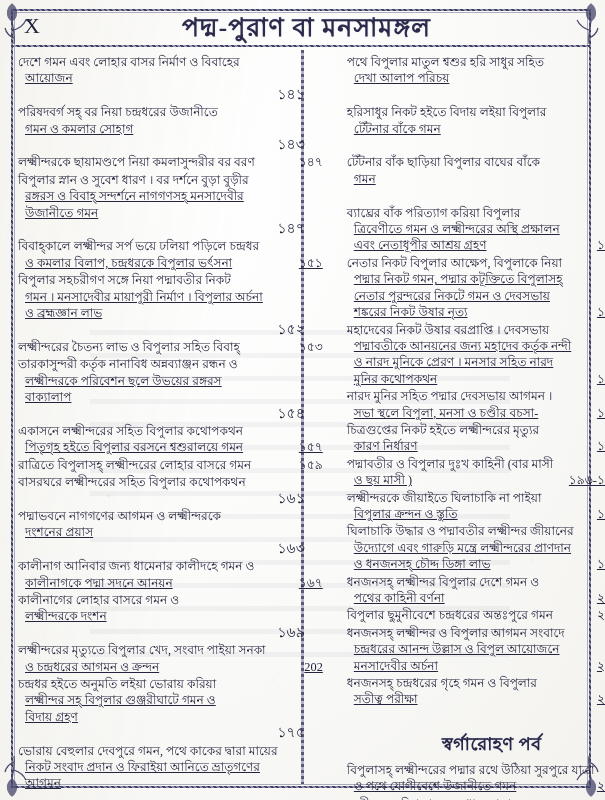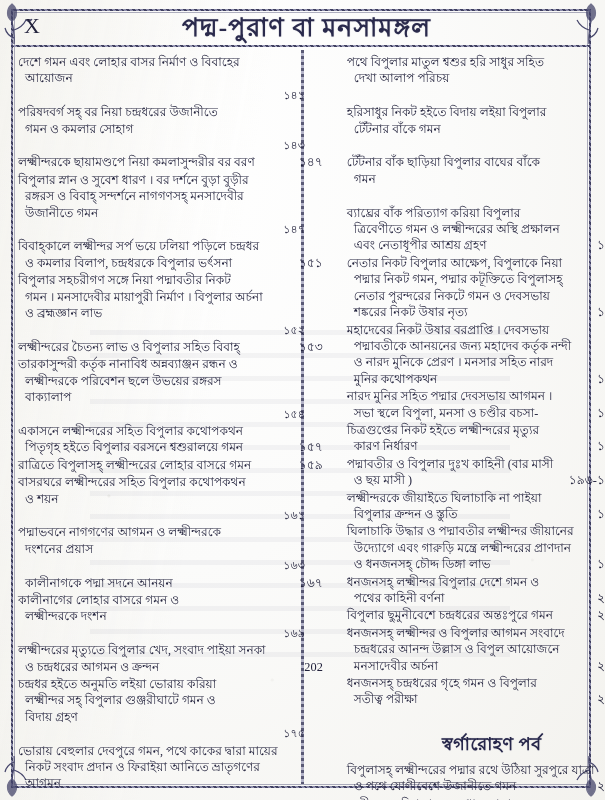--- a/index.html
+++ b/index.html
@@ -153,40 +153,40 @@
     font-family: "Liberation Serif", "DejaVu Serif", serif;
     font-size: 12.1px;
     line-height: 16.4px;
     color: #25253f;
     text-align: left;
   }
   .ln {
     display: block;
     white-space: nowrap;
   }
-  .ln.ind { padding-left: 7px; }
+  .ln.ind { padding-left: 7px; text-decoration: underline; }
   
   .ln.withnum {
     display: flex;
     align-items: center;
     gap: 34px;
   }
   .ln.withnum .txt { white-space: nowrap; }
   .ln.withnum .pg {
     margin-left: auto;
     padding-left: 10px;
     font-size: 12.3px;
     color: #22223c;
     white-space: nowrap;
   }
   
   .pgline {
     display: block;
     text-align: right;
-    font-size: 11px;
+    font-size: 14px;
     color: #22223c;
     padding-right: 18px;
   }
   .col-right .pgline { padding-right: 0; text-align: right; }
   .col-right .ln.withnum .pg { padding-right: 16px; }
 
   
   .section-head {
     text-align: center;
     font-size: 17.5px;
@@ -330,33 +330,33 @@
           <div class="entry-lines">
             <span class="ln withnum">
               <span class="txt">রাত্রিতে বিপুলাসহ্ লক্ষ্মীন্দরের লোহার বাসরে গমন</span>
               <span class="pg">১৫৯</span>
             </span>
           </div>
         </div>
         <div class="entry">
           <div class="entry-lines">
             <span class="ln">বাসরঘরে লক্ষ্মীন্দরের সহিত বিপুলার কথোপকথন</span>
-            <span class="ln ind">ও শয়ন</span>
             <span class="pgline">১৬১</span>
           </div>
         </div>
         <div class="entry">
           <div class="entry-lines">
             <span class="ln">পদ্মাভবনে নাগগণের আগমন ও লক্ষ্মীন্দরকে</span>
             <span class="ln ind">দংশনের প্রয়াস</span>
             <span class="pgline">১৬৩</span>
           </div>
         </div>
         <div class="entry">
           <div class="entry-lines">
+            <span class="ln">কালীনাগ আনিবার জন্য ধামেনার কালীদহে গমন ও</span>
             <span class="ln ind withnum">
               <span class="txt">কালীনাগকে পদ্মা সদনে আনয়ন</span>
               <span class="pg">১৬৭</span>
             </span>
           </div>
         </div>
         <div class="entry">
           <div class="entry-lines">
             <span class="ln">কালীনাগের লোহার বাসরে গমন ও</span>
             <span class="ln ind">লক্ষ্মীন্দরকে দংশন</span>

